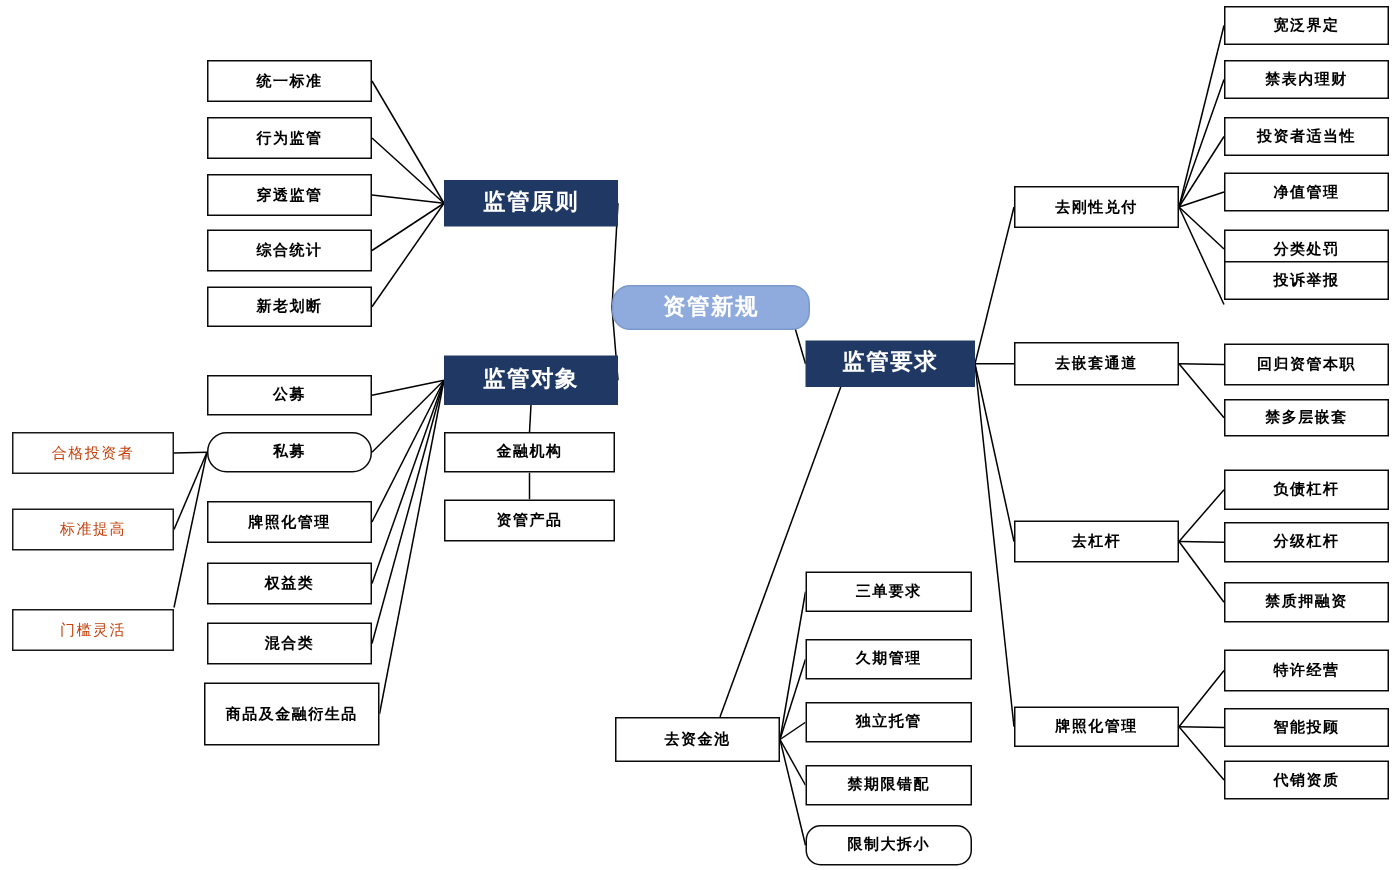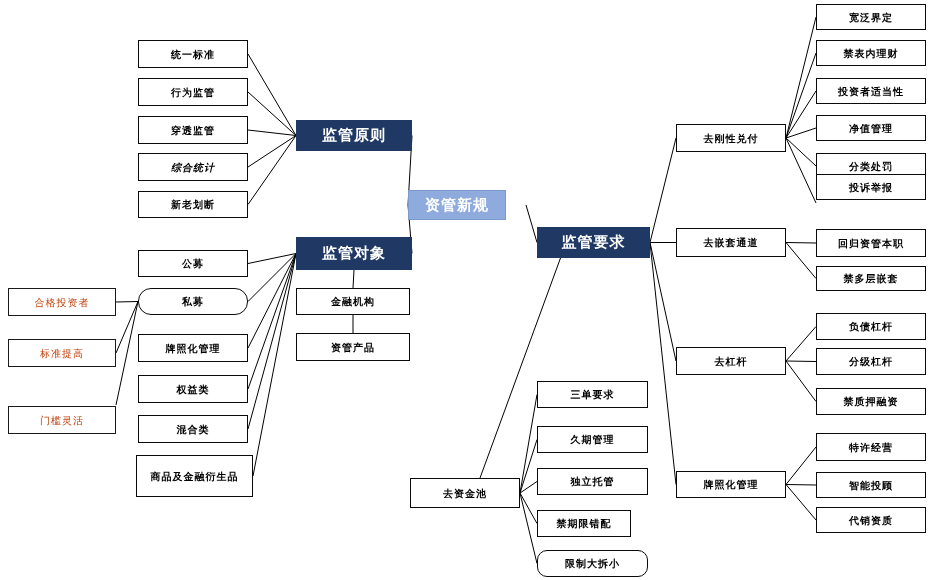--- a/index.html
+++ b/index.html
@@ -94,45 +94,45 @@
       <line x1="786" y1="242.5" x2="816" y2="243" stroke="#000000" stroke-width="1"></line>
       <line x1="786" y1="242.5" x2="816" y2="278.5" stroke="#000000" stroke-width="1"></line>
       <line x1="786" y1="361" x2="816" y2="326.5" stroke="#000000" stroke-width="1"></line>
       <line x1="786" y1="361" x2="816" y2="361.5" stroke="#000000" stroke-width="1"></line>
       <line x1="786" y1="361" x2="816" y2="401.5" stroke="#000000" stroke-width="1"></line>
       <line x1="786" y1="484.5" x2="816" y2="447" stroke="#000000" stroke-width="1"></line>
       <line x1="786" y1="484.5" x2="816" y2="485" stroke="#000000" stroke-width="1"></line>
       <line x1="786" y1="484.5" x2="816" y2="520" stroke="#000000" stroke-width="1"></line>
     </svg>
   <div id="nodes">
-      <div class="node root" style="left: 408px; top: 190px; width: 98px; height: 30px;">资管新规</div>
+      <div class="node root" style="left: 408px; top: 190px; width: 132px; height: 30px; border-radius: 12px;">资管新规</div>
       <div class="node branch" style="left: 296px; top: 120px; width: 116px; height: 31px;">监管原则</div>
       <div class="node branch" style="left: 296px; top: 237px; width: 116px; height: 33px;">监管对象</div>
       <div class="node branch" style="left: 537px; top: 227px; width: 113px; height: 31px;">监管要求</div>
       <div class="node leaf" style="left: 138px; top: 40px; width: 110px; height: 28px;">统一标准</div>
       <div class="node leaf" style="left: 138px; top: 78px; width: 110px; height: 28px;">行为监管</div>
       <div class="node leaf" style="left: 138px; top: 116px; width: 110px; height: 28px;">穿透监管</div>
-      <div class="node leaf" style="left: 138px; top: 153px; width: 110px; height: 28px; font-style: italic;">综合统计</div>
+      <div class="node leaf" style="left: 138px; top: 153px; width: 110px; height: 28px;">综合统计</div>
       <div class="node leaf" style="left: 138px; top: 191px; width: 110px; height: 27px;">新老划断</div>
       <div class="node leaf" style="left: 138px; top: 250px; width: 110px; height: 27px;">公募</div>
       <div class="node leaf" style="left: 138px; top: 288px; width: 110px; height: 27px; border-radius: 13px;">私募</div>
       <div class="node leaf" style="left: 138px; top: 334px; width: 110px; height: 28px;">牌照化管理</div>
       <div class="node leaf" style="left: 138px; top: 375px; width: 110px; height: 28px;">权益类</div>
       <div class="node leaf" style="left: 138px; top: 415px; width: 110px; height: 28px;">混合类</div>
       <div class="node leaf" style="left: 136px; top: 455px; width: 117px; height: 42px;">商品及金融衍生品</div>
       <div class="node leaf" style="left: 296px; top: 288px; width: 114px; height: 27px;">金融机构</div>
       <div class="node leaf" style="left: 296px; top: 333px; width: 114px; height: 28px;">资管产品</div>
       <div class="node leaf-light" style="left: 8px; top: 288px; width: 108px; height: 28px;">合格投资者</div>
       <div class="node leaf-light" style="left: 8px; top: 339px; width: 108px; height: 28px;">标准提高</div>
       <div class="node leaf-light" style="left: 8px; top: 406px; width: 108px; height: 28px;">门槛灵活</div>
       <div class="node leaf" style="left: 410px; top: 478px; width: 110px; height: 30px;">去资金池</div>
       <div class="node leaf" style="left: 537px; top: 381px; width: 111px; height: 27px;">三单要求</div>
       <div class="node leaf" style="left: 537px; top: 426px; width: 111px; height: 27px;">久期管理</div>
       <div class="node leaf" style="left: 537px; top: 468px; width: 111px; height: 27px;">独立托管</div>
-      <div class="node leaf" style="left: 537px; top: 510px; width: 94px; height: 27px;">禁期限错配</div>
+      <div class="node leaf" style="left: 537px; top: 510px; width: 111px; height: 27px;">禁期限错配</div>
       <div class="node leaf" style="left: 537px; top: 550px; width: 111px; height: 27px; border-radius: 10px;">限制大拆小</div>
       <div class="node leaf" style="left: 676px; top: 124px; width: 110px; height: 28px;">去刚性兑付</div>
       <div class="node leaf" style="left: 676px; top: 228px; width: 110px; height: 29px;">去嵌套通道</div>
       <div class="node leaf" style="left: 676px; top: 347px; width: 110px; height: 28px;">去杠杆</div>
       <div class="node leaf" style="left: 676px; top: 471px; width: 110px; height: 27px;">牌照化管理</div>
       <div class="node leaf" style="left: 816px; top: 4px; width: 110px; height: 26px;">宽泛界定</div>
       <div class="node leaf" style="left: 816px; top: 40px; width: 110px; height: 26px;">禁表内理财</div>
       <div class="node leaf" style="left: 816px; top: 78px; width: 110px; height: 26px;">投资者适当性</div>
       <div class="node leaf" style="left: 816px; top: 115px; width: 110px; height: 26px;">净值管理</div>
       <div class="node leaf" style="left: 816px; top: 153px; width: 110px; height: 26px;">分类处罚</div>

